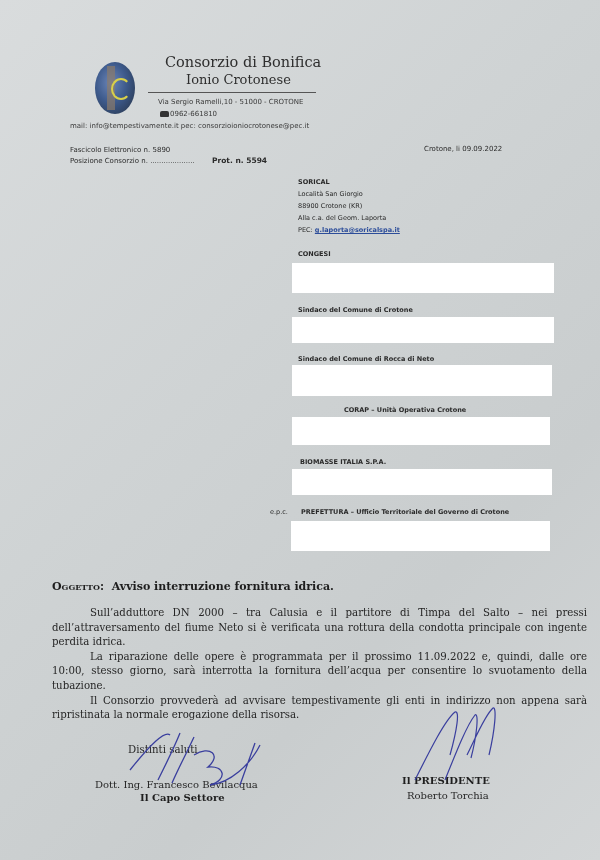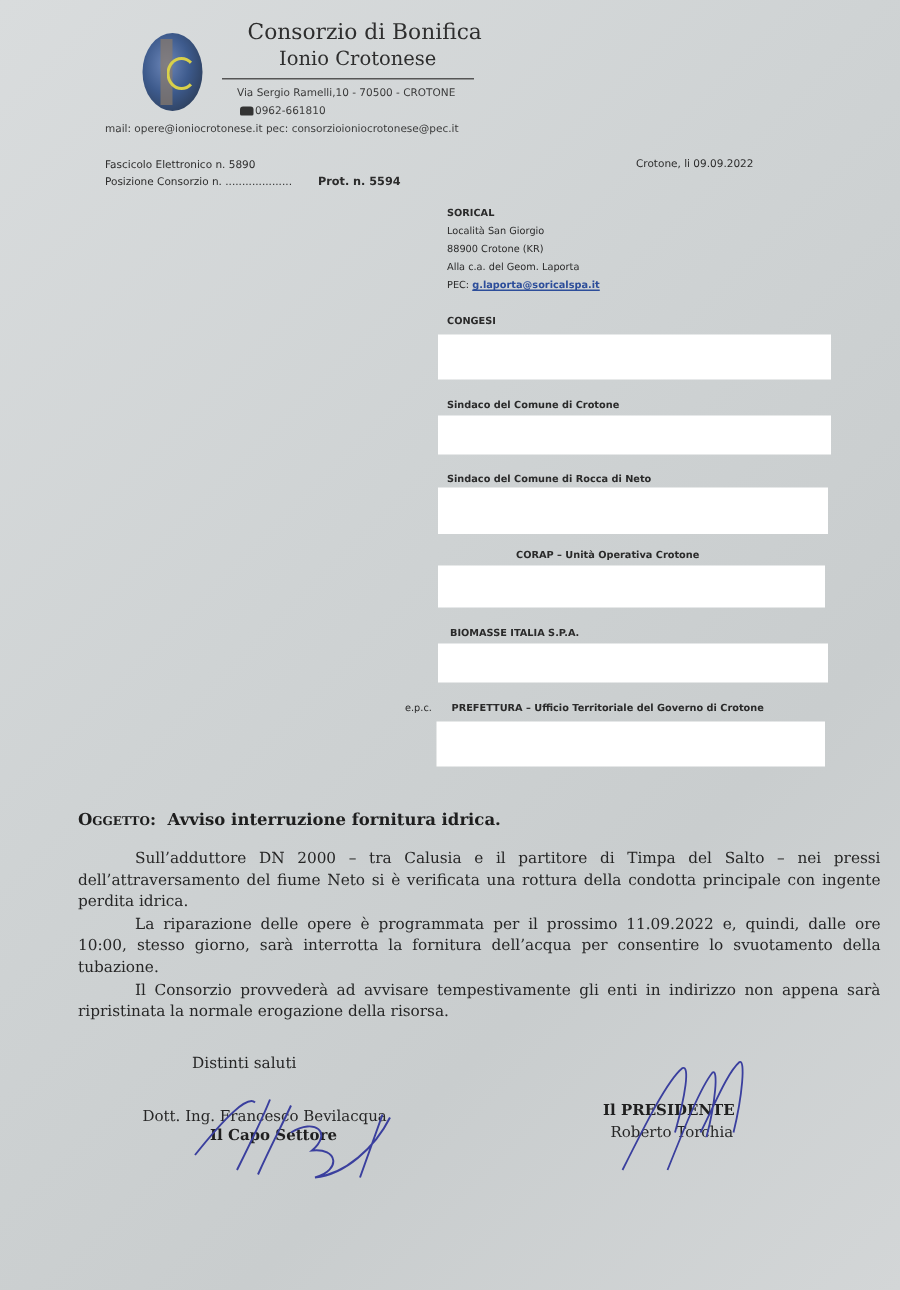--- a/index.html
+++ b/index.html
@@ -3,21 +3,21 @@
 <meta charset="utf-8">
 <style>
   html, body { margin: 0; padding: 0; }
   body {
     width: 600px; height: 860px; overflow: hidden;
     background: linear-gradient(135deg, #d9dcdd 0%, #cfd3d4 40%, #c9cdce 70%, #d3d6d7 100%);
     position: relative;
     font-family: "DejaVu Sans", sans-serif;
     color: #2b2b2b;
   }
-  .abs { position: absolute; }
+  .abs { position: absolute; margin-top: 40px; }
   .logo {
     left: 95px; top: 22px; width: 40px; height: 52px; border-radius: 50%;
     background: radial-gradient(ellipse at 40% 40%, #6c86b8 0%, #3d5a8c 45%, #2d3f5c 80%, #5a6b7a 100%);
     overflow: hidden;
   }
   .logo .tower { position: absolute; left: 12px; top: 4px; width: 8px; height: 44px; background: #8a7b6b; opacity: .7; }
   .logo .ring {
     position: absolute; left: 16px; top: 16px; width: 16px; height: 18px;
     border: 2px solid #d9d04a; border-radius: 50%; border-right-color: transparent;
   }
@@ -61,25 +61,25 @@
 </head>
 <body>
 
 <div class="abs logo">
   <div class="tower"></div>
   <div class="ring"></div>
 </div>
 <div class="abs org-title">Consorzio di Bonifica</div>
 <div class="abs org-sub">Ionio Crotonese</div>
 <div class="abs header-rule"></div>
-<div class="abs small addr">Via Sergio Ramelli,10 - 70500 - CROTONE</div>
+<div class="abs small addr">Via Sergio Ramelli,10 - 51000 - CROTONE</div>
 <div class="abs small phone">
   <span class="tel"></span><span>0962-661810</span>
 </div>
-<div class="abs small mail">mail: opere@ioniocrotonese.it pec: consorzioioniocrotonese@pec.it</div>
+<div class="abs small mail">mail: info@tempestivamente.it pec: consorzioioniocrotonese@pec.it</div>
 
 <div class="abs fasc">Fascicolo Elettronico n. 5890</div>
 <div class="abs pos">Posizione Consorzio  n. ....................</div>
 <div class="abs prot">Prot. n. 5594</div>
 <div class="abs datecity">Crotone, li 09.09.2022</div>
 
 <div class="abs recip sorical">
   <div><b>SORICAL</b></div>
   <div>Località San Giorgio</div>
   <div>88900 Crotone (KR)</div>

